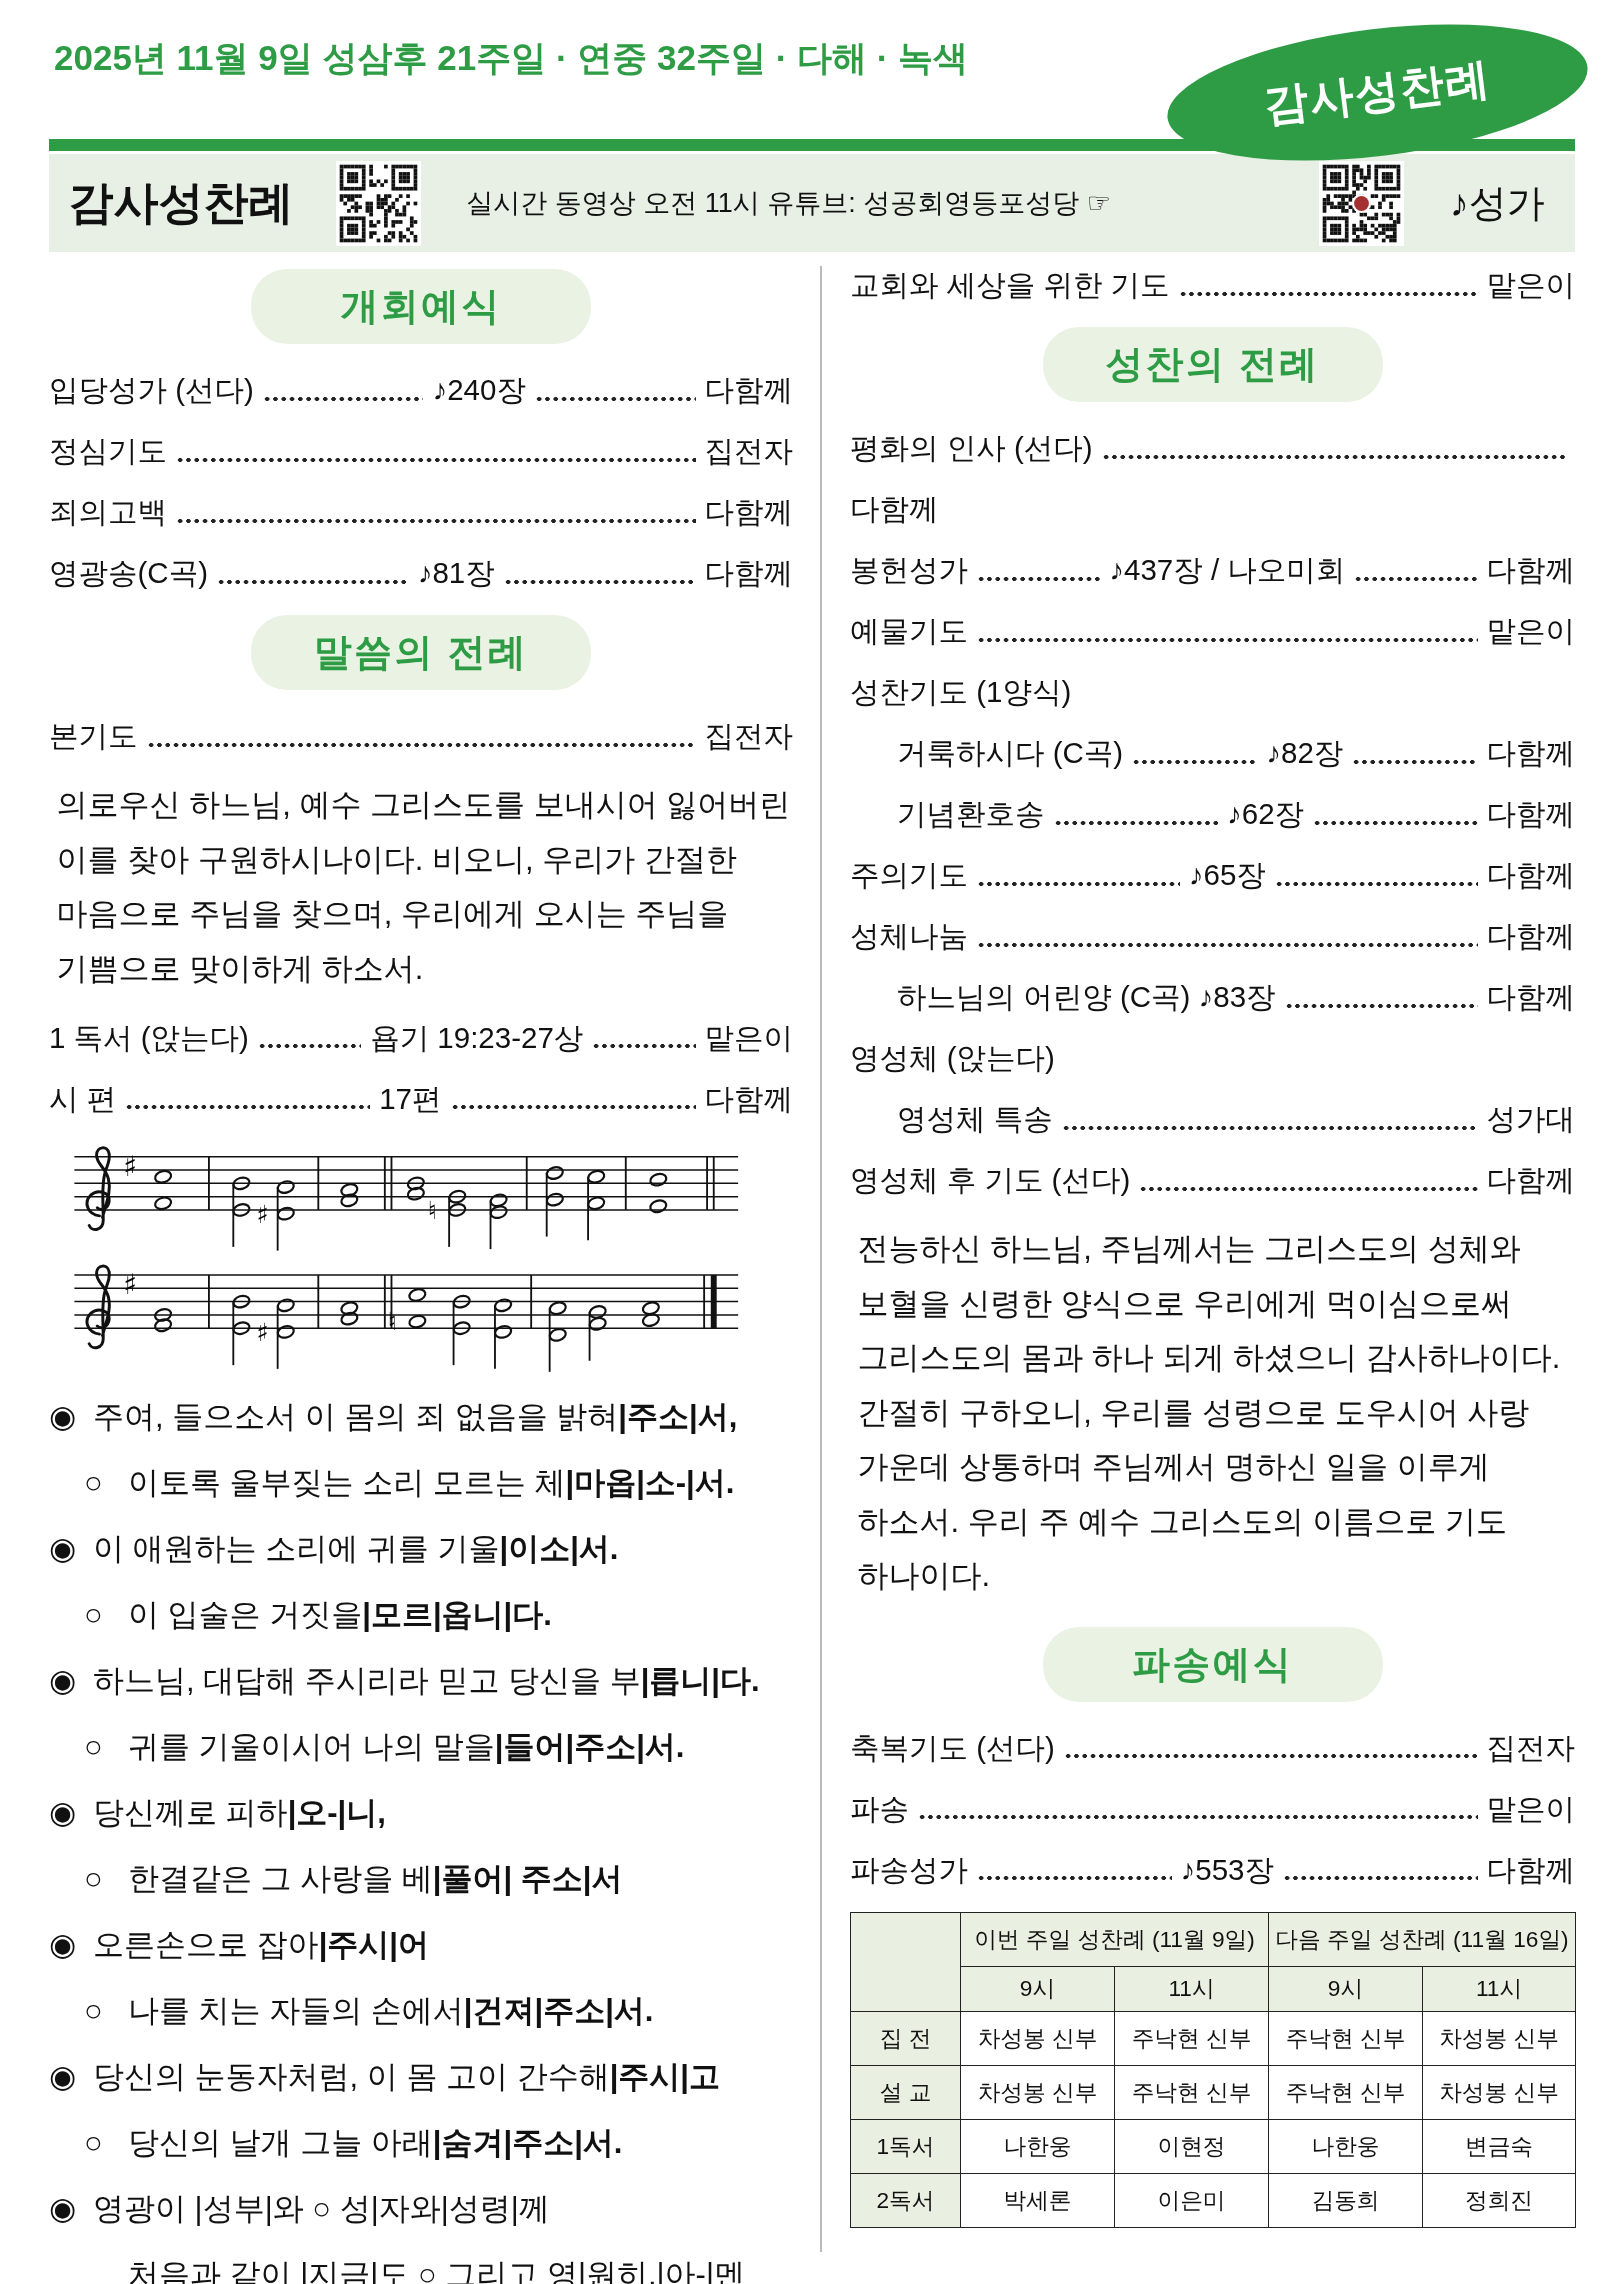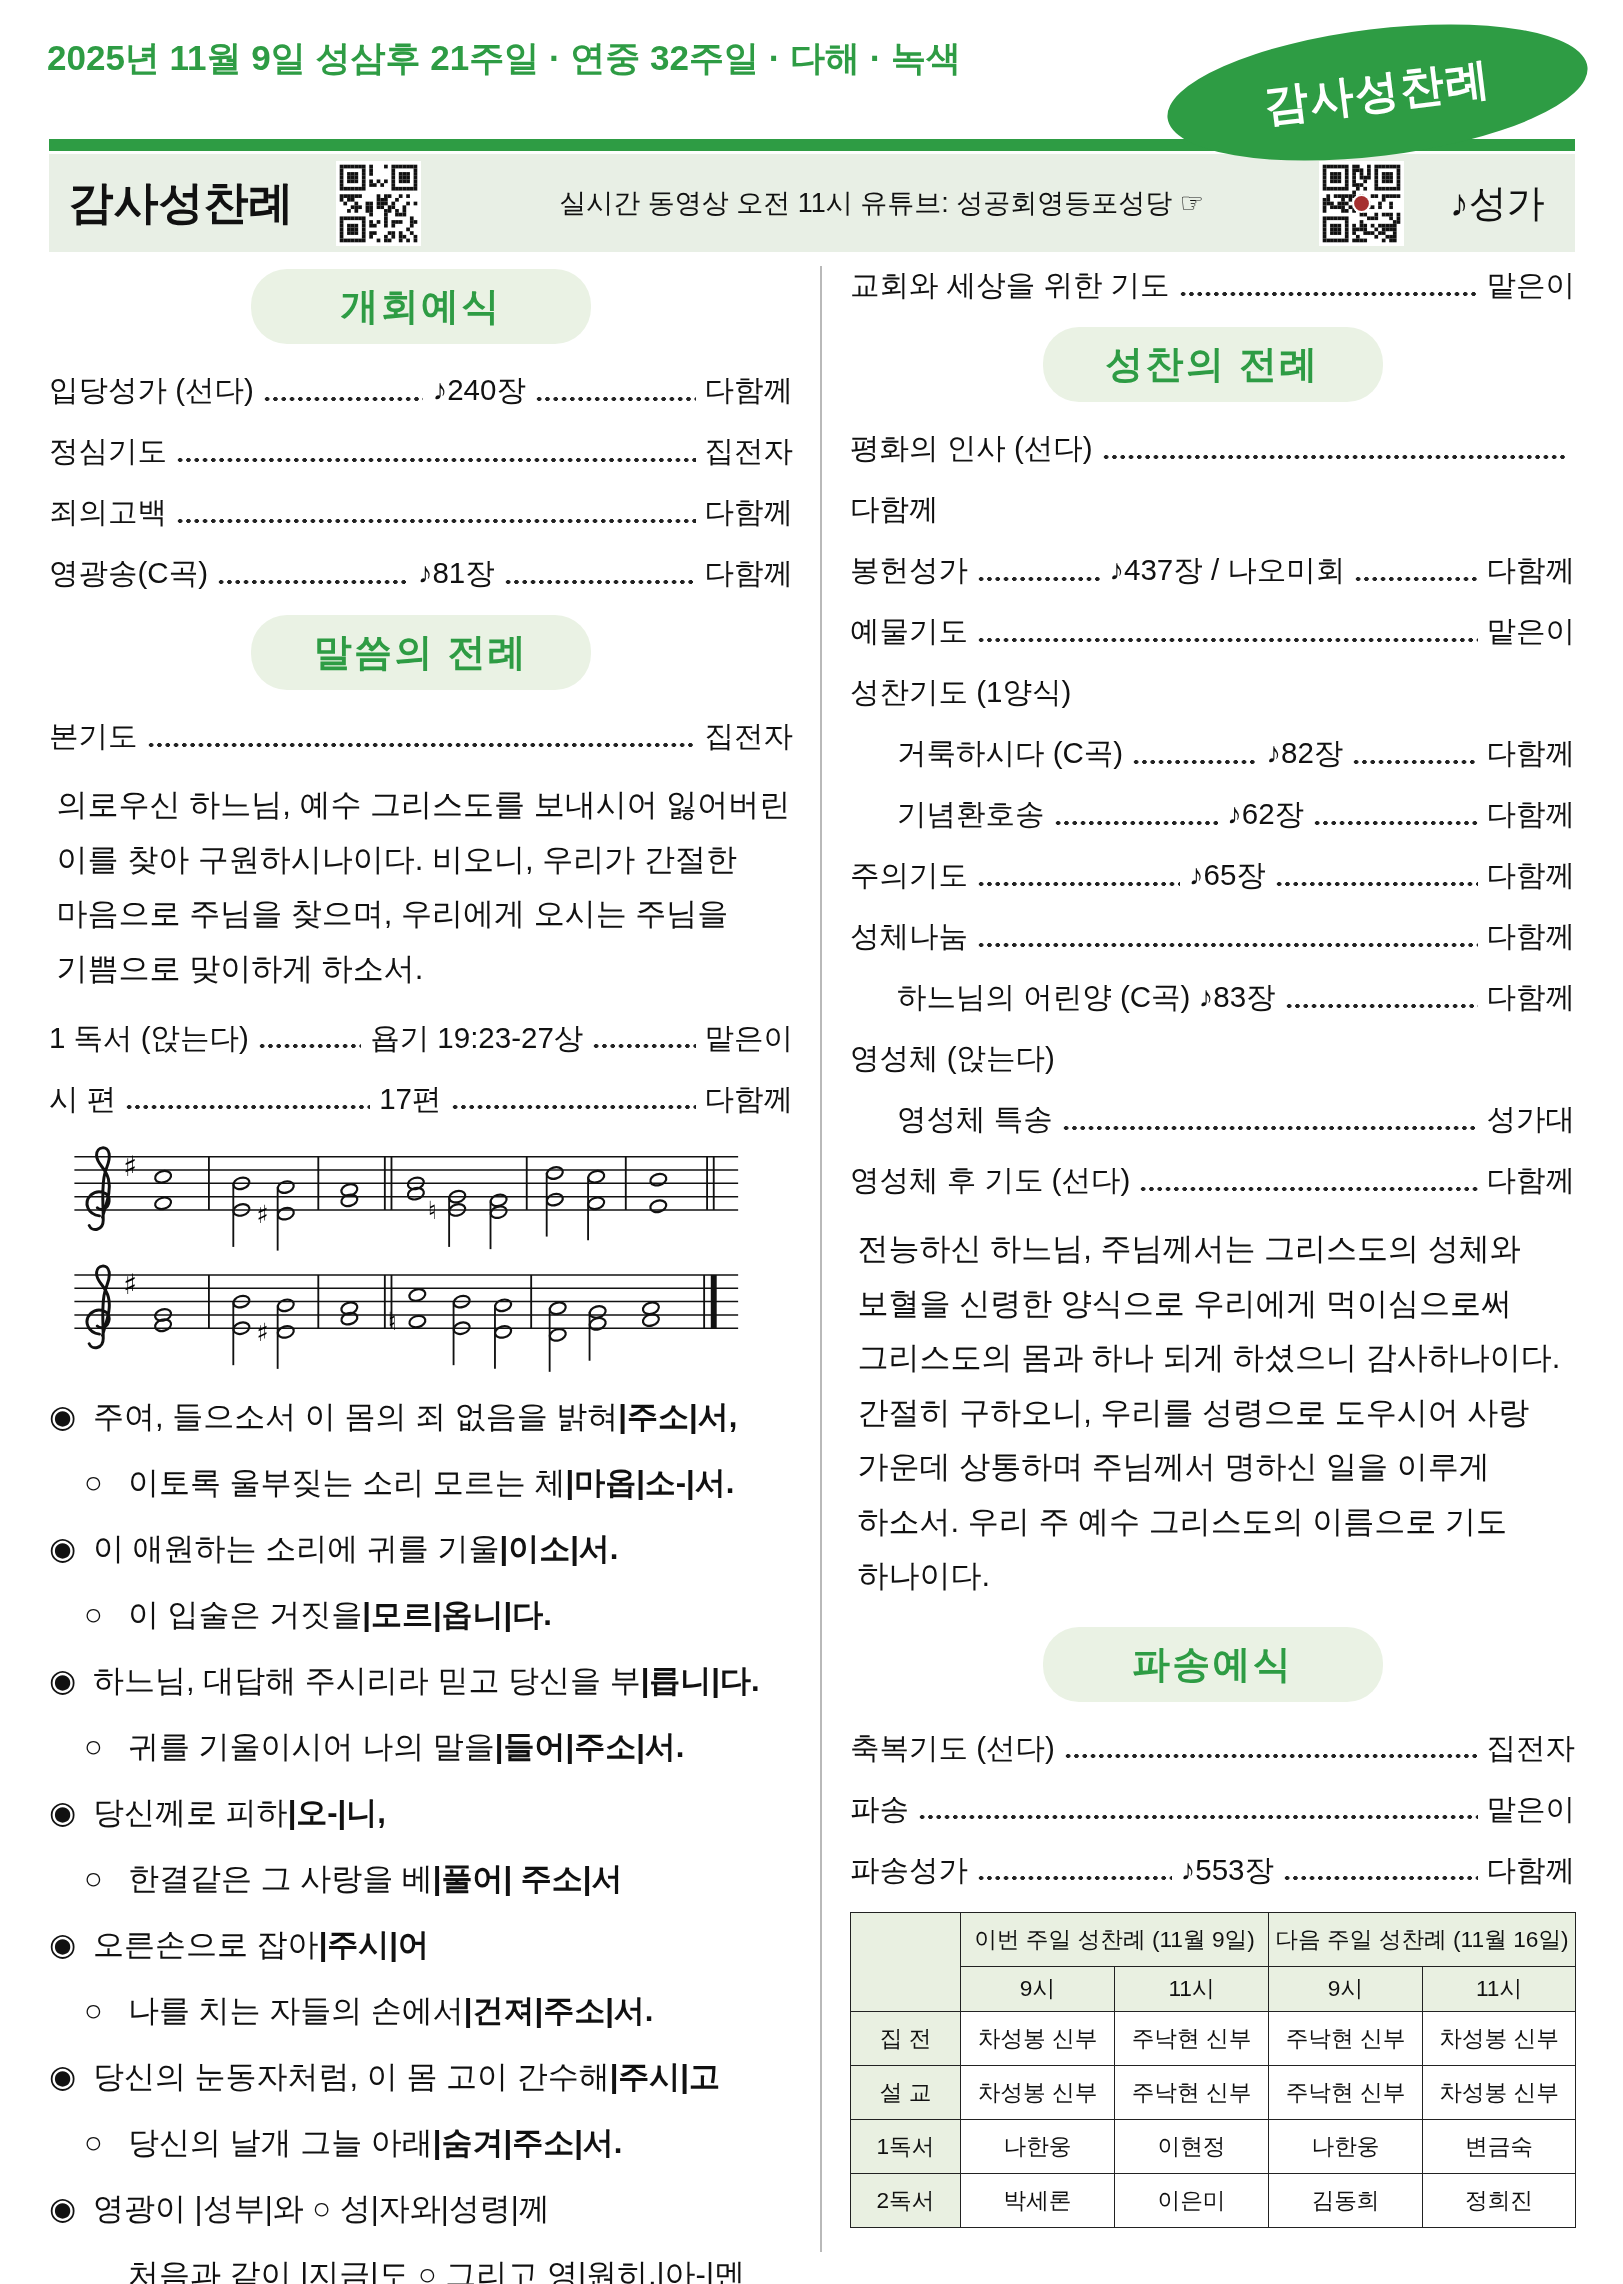--- a/index.html
+++ b/index.html
@@ -6,31 +6,31 @@
     --green:#2e9c44;
     --pillbg:#eaf2e4;
     --barbg:#e8efe5;
     --labelbg:#e9f0e1;
   }
   html,body{margin:0;padding:0;background:#fff;}
   .page{position:relative;width:1624px;height:2284px;background:#fff;overflow:hidden;
         font-family:"Liberation Sans","DejaVu Sans",sans-serif;color:#111;}
 
   
-  .dateline{position:absolute;left:47px;top:35px;font-size:35px;font-weight:bold;color:var(--green);white-space:nowrap;}
+  .dateline{position:absolute;left:54px;top:35px;font-size:35px;font-weight:bold;color:var(--green);white-space:nowrap;}
   .greenbar{position:absolute;left:49px;top:139px;width:1526px;height:12px;background:var(--green);}
   .badge{position:absolute;right:35px;top:29px;width:423px;height:127px;background:var(--green);
          border-radius:50%;transform:rotate(-7deg);display:flex;align-items:center;justify-content:center;z-index:3;}
   .badge span{color:#fff;font-size:44px;font-weight:bold;letter-spacing:1.5px;}
 
   .infobar{position:absolute;left:49px;top:154px;width:1526px;height:98px;background:var(--barbg);
            display:flex;align-items:center;gap:22.7px;padding:0 19.6px;box-sizing:border-box;}
   .info-title{font-size:45px;font-weight:bold;white-space:nowrap;margin-right:19.6px;}
   .qr{width:85px;height:85px;background:#fff;flex:none;}
-  .info-text{display:flex;flex-direction:row;justify-content:center;gap:7.6px;flex:1;min-width:0;padding-left:22.7px;}
+  .info-text{display:flex;flex-direction:column;justify-content:center;gap:7.6px;flex:1;min-width:0;padding-left:22.7px;}
   .info-line1{font-size:27px;white-space:nowrap;}
   .info-line2{font-size:27px;white-space:nowrap;}
   .info-hymn{font-size:38px;font-weight:normal;white-space:nowrap;margin:0 10.6px 0 22.7px;}
 
   
   .col{position:absolute;top:266px;}
   #left-col{left:49px;width:744px;}
   #right-col{left:850px;width:725px;}
   .divider{position:absolute;left:820px;top:266px;height:1986px;width:1.5px;background:#b9b9b9;}
 

